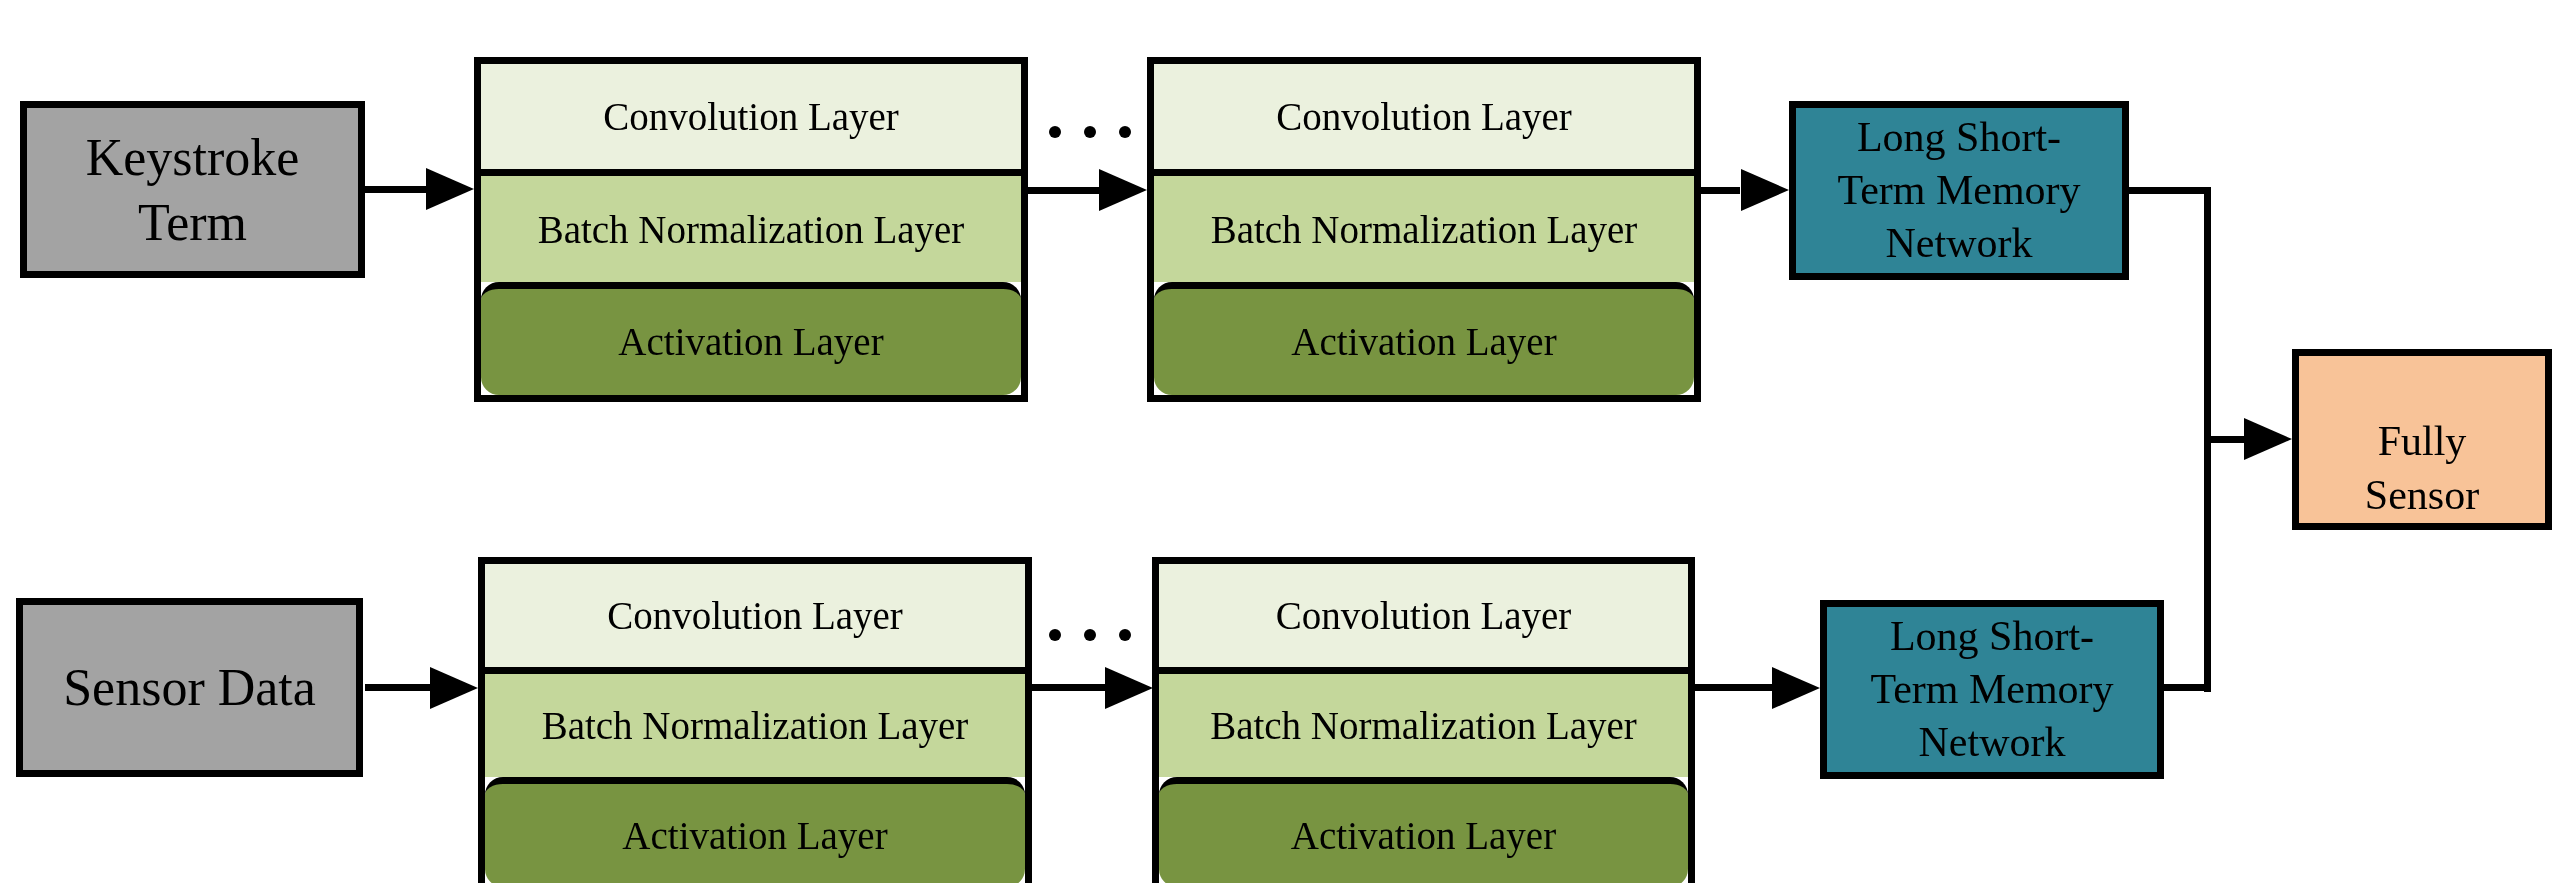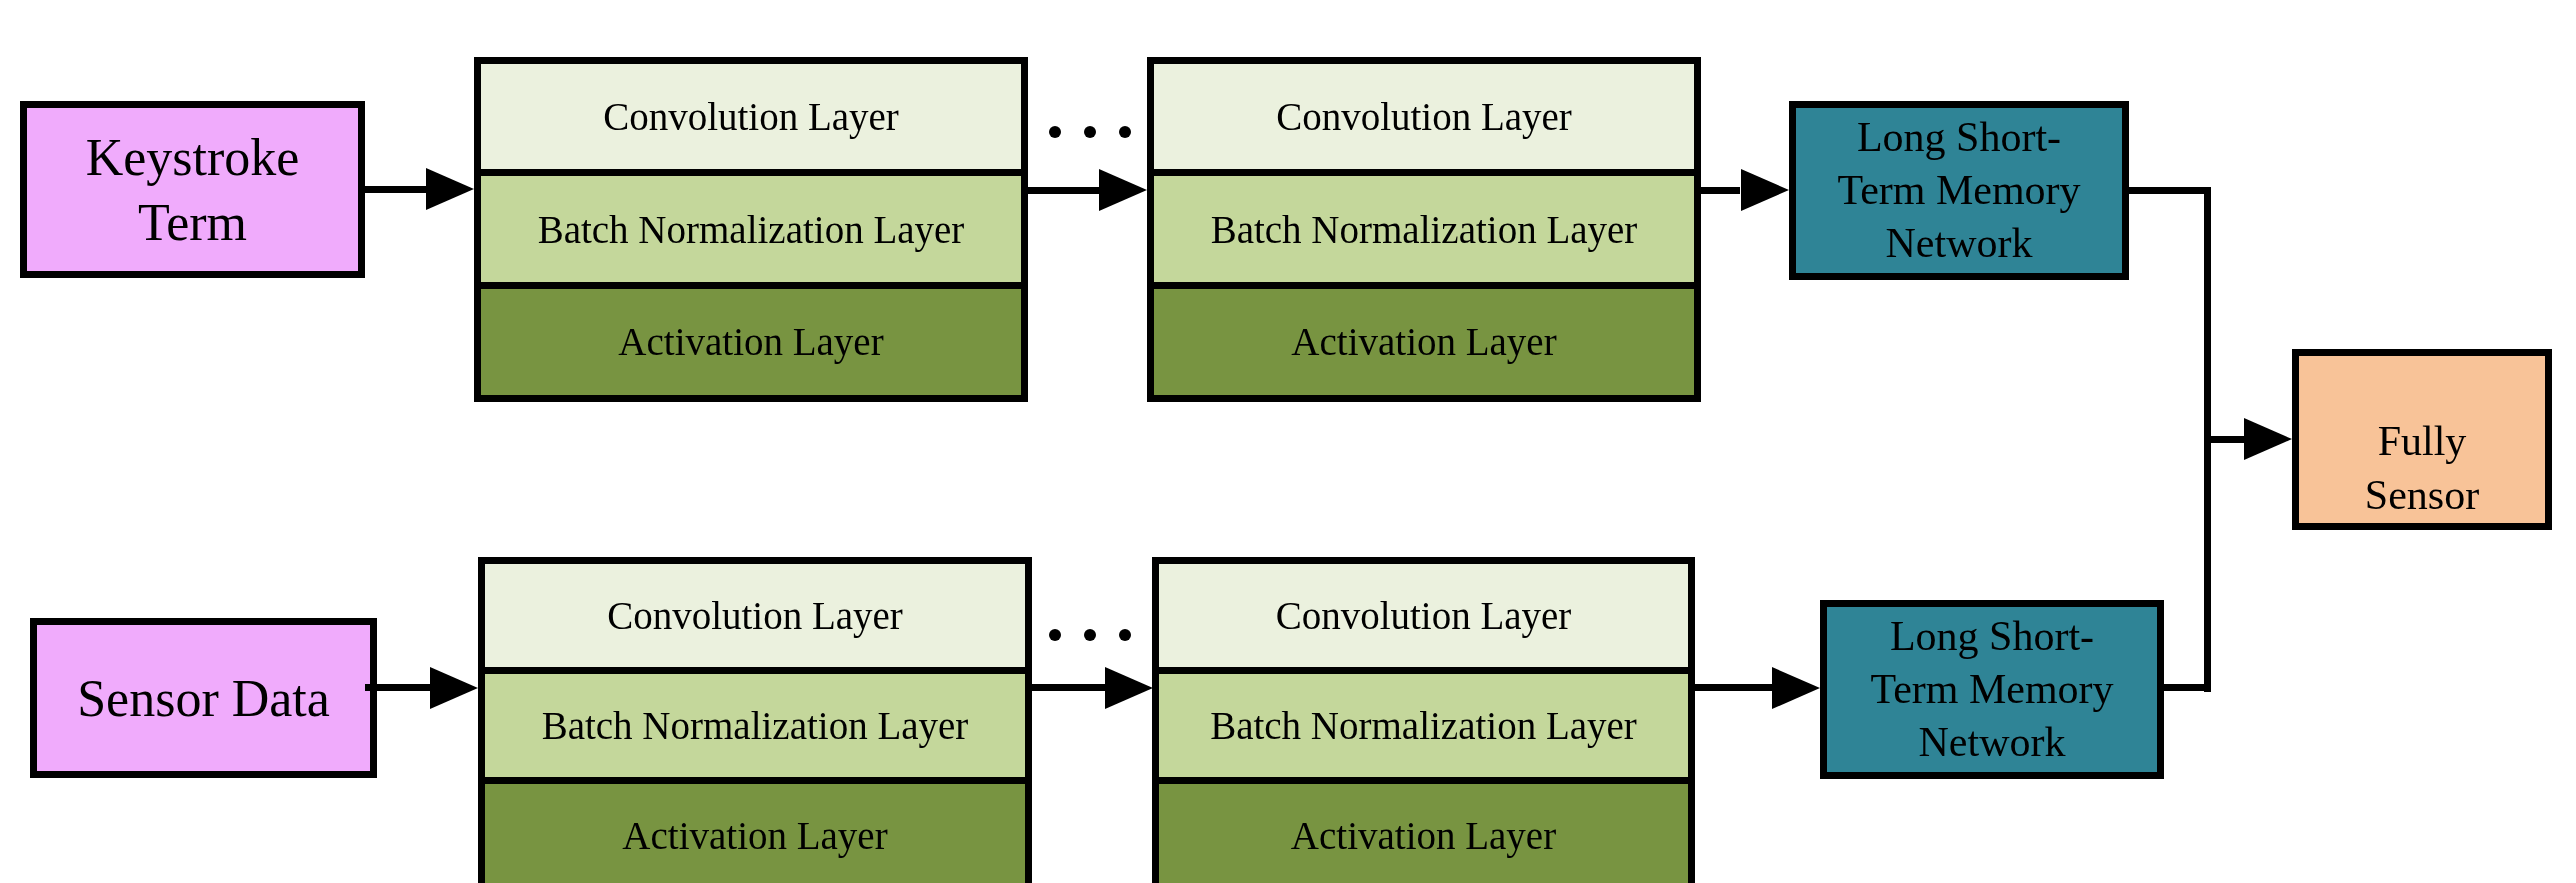--- a/index.html
+++ b/index.html
@@ -19,21 +19,21 @@
     box-sizing: border-box;
     border: 7.4px solid #000000;
     display: flex;
     flex-direction: column;
     align-items: center;
     justify-content: center;
     text-align: center;
   }
   .node .ln { display: block; }
 
-  .input-box { background: #f0abfc; font-size: 52px; line-height: 1.25; }
+  .input-box { background: #a3a3a3; font-size: 52px; line-height: 1.25; }
   .lstm-box  { background: #2F8496; font-size: 42px; line-height: 1.26; }
   .fc-box    { background: #F8C398; font-size: 42px; line-height: 1.3; }
 
   
   .cnn-block {
     position: absolute;
     box-sizing: border-box;
     border: 7.4px solid #000000;
     display: flex;
     flex-direction: column;
@@ -43,40 +43,40 @@
     flex: 1 1 0;
     display: flex;
     align-items: center;
     justify-content: center;
     font-size: 39px;
     text-align: center;
   }
   .cnn-row + .cnn-row { border-top: 7.4px solid #000000; text-align: center; }
   .row-conv { background: #EBF1DE; }
   .row-bn   { background: #C4D79B; }
-  .row-act  { background: #789441; }
+  .row-act  { background: #789441; border-radius: 18px; }
 
   
   .shaft { position: absolute; height: 7.4px; background: #000000; }
   .vline { position: absolute; width: 7.4px;  background: #000000; }
   .head  {
     position: absolute;
     width: 0; height: 0;
     border-top: 21px solid transparent;
     border-bottom: 21px solid transparent;
     border-left: 48px solid #000000;
   }
 
   
   .dots { position: absolute; display: flex; gap: 23px; }
   .dot  { width: 12px; height: 12px; border-radius: 50%; background: #000000; }
 
   
   #keystroke-box { left: 20px;   top: 101px; width: 345px; height: 177px; }
-  #sensor-box    { left: 30px;   top: 598px; width: 347px; height: 160px; margin-top: 20px; }
+  #sensor-box    { left: 16px;   top: 598px; width: 347px; height: 179px; }
 
   #cnn-top-1     { left: 474px;  top: 16.6px;  width: 554px; height: 345px; }
   #cnn-top-2     { left: 1147px; top: 16.6px;  width: 554px; height: 345px; }
   #cnn-bot-1     { left: 478px;  top: 517px; width: 554px; height: 337px; }
   #cnn-bot-2     { left: 1152px; top: 517px; width: 543px; height: 337px; }
 
   #lstm-1        { left: 1789px; top: 101px; width: 340px; height: 179px; }
   #lstm-2        { left: 1820px; top: 600px; width: 344px; height: 179px; }
   #fc-box        { left: 2292px; top: 349px; width: 260px; height: 181px; justify-content: flex-end; }
 

